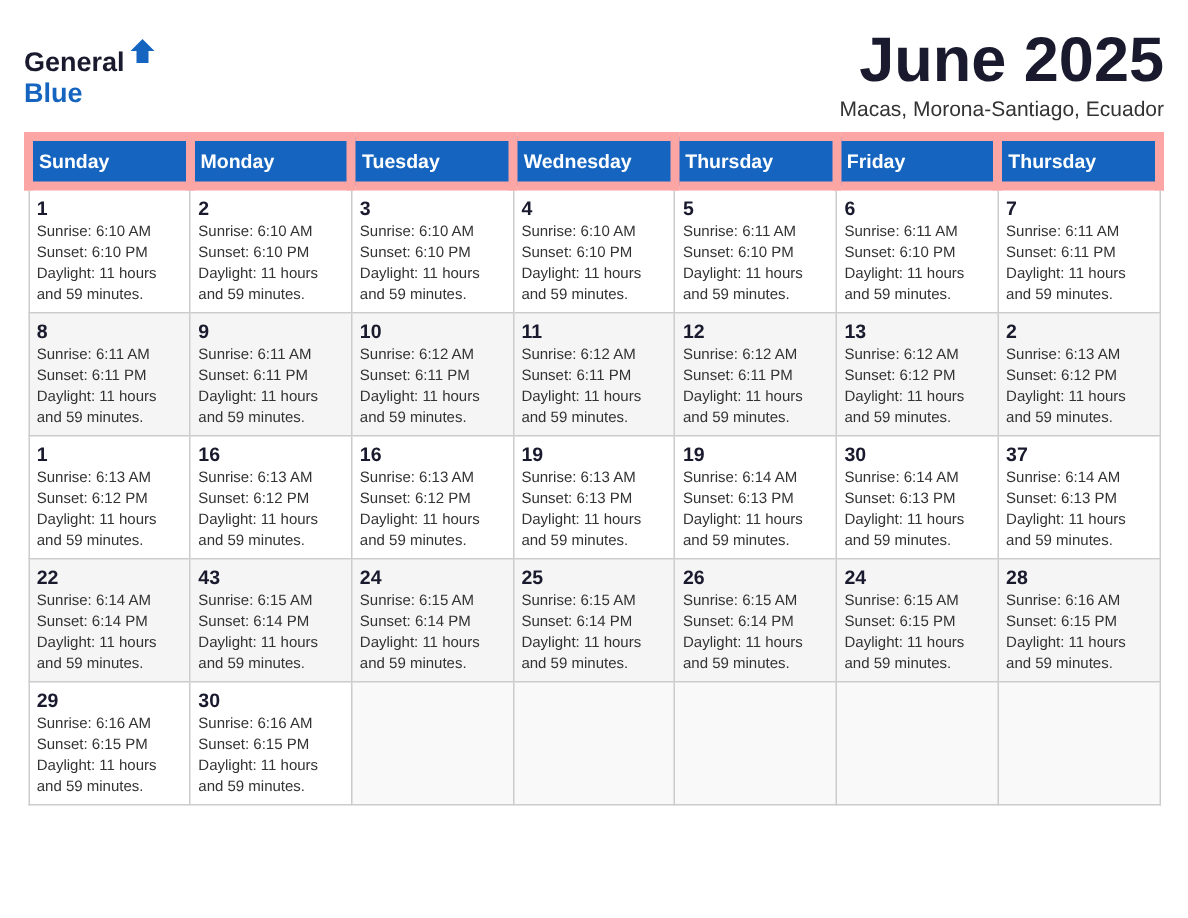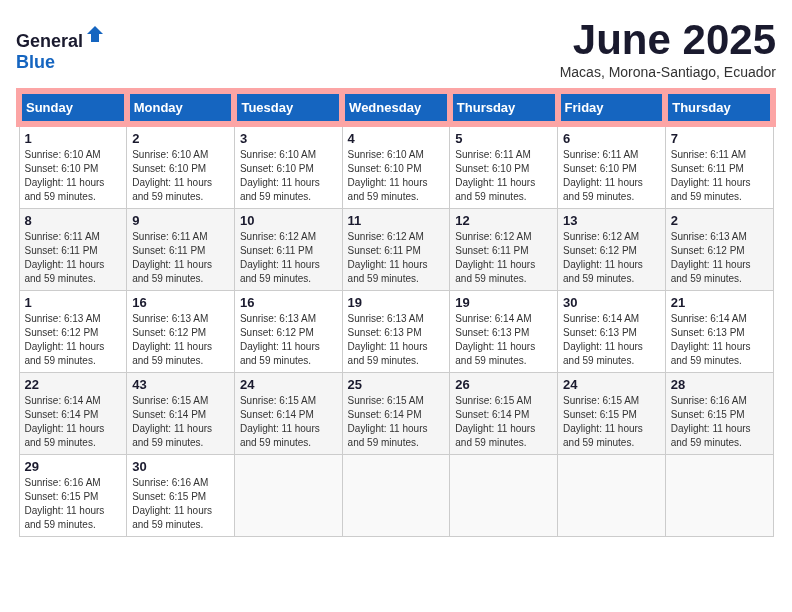--- a/index.html
+++ b/index.html
@@ -210,21 +210,21 @@
         </td>
         <td>
           <span class="day-num">19</span>
           <div class="day-info">Sunrise: 6:14 AM<br>Sunset: 6:13 PM<br>Daylight: 11 hours and 59 minutes.</div>
         </td>
         <td>
           <span class="day-num">30</span>
           <div class="day-info">Sunrise: 6:14 AM<br>Sunset: 6:13 PM<br>Daylight: 11 hours and 59 minutes.</div>
         </td>
         <td>
-          <span class="day-num">21</span>
+          <span class="day-num">37</span>
           <div class="day-info">Sunrise: 6:14 AM<br>Sunset: 6:13 PM<br>Daylight: 11 hours and 59 minutes.</div>
         </td>
       </tr>
       <tr>
         <td>
           <span class="day-num">22</span>
           <div class="day-info">Sunrise: 6:14 AM<br>Sunset: 6:14 PM<br>Daylight: 11 hours and 59 minutes.</div>
         </td>
         <td>
           <span class="day-num">43</span>

